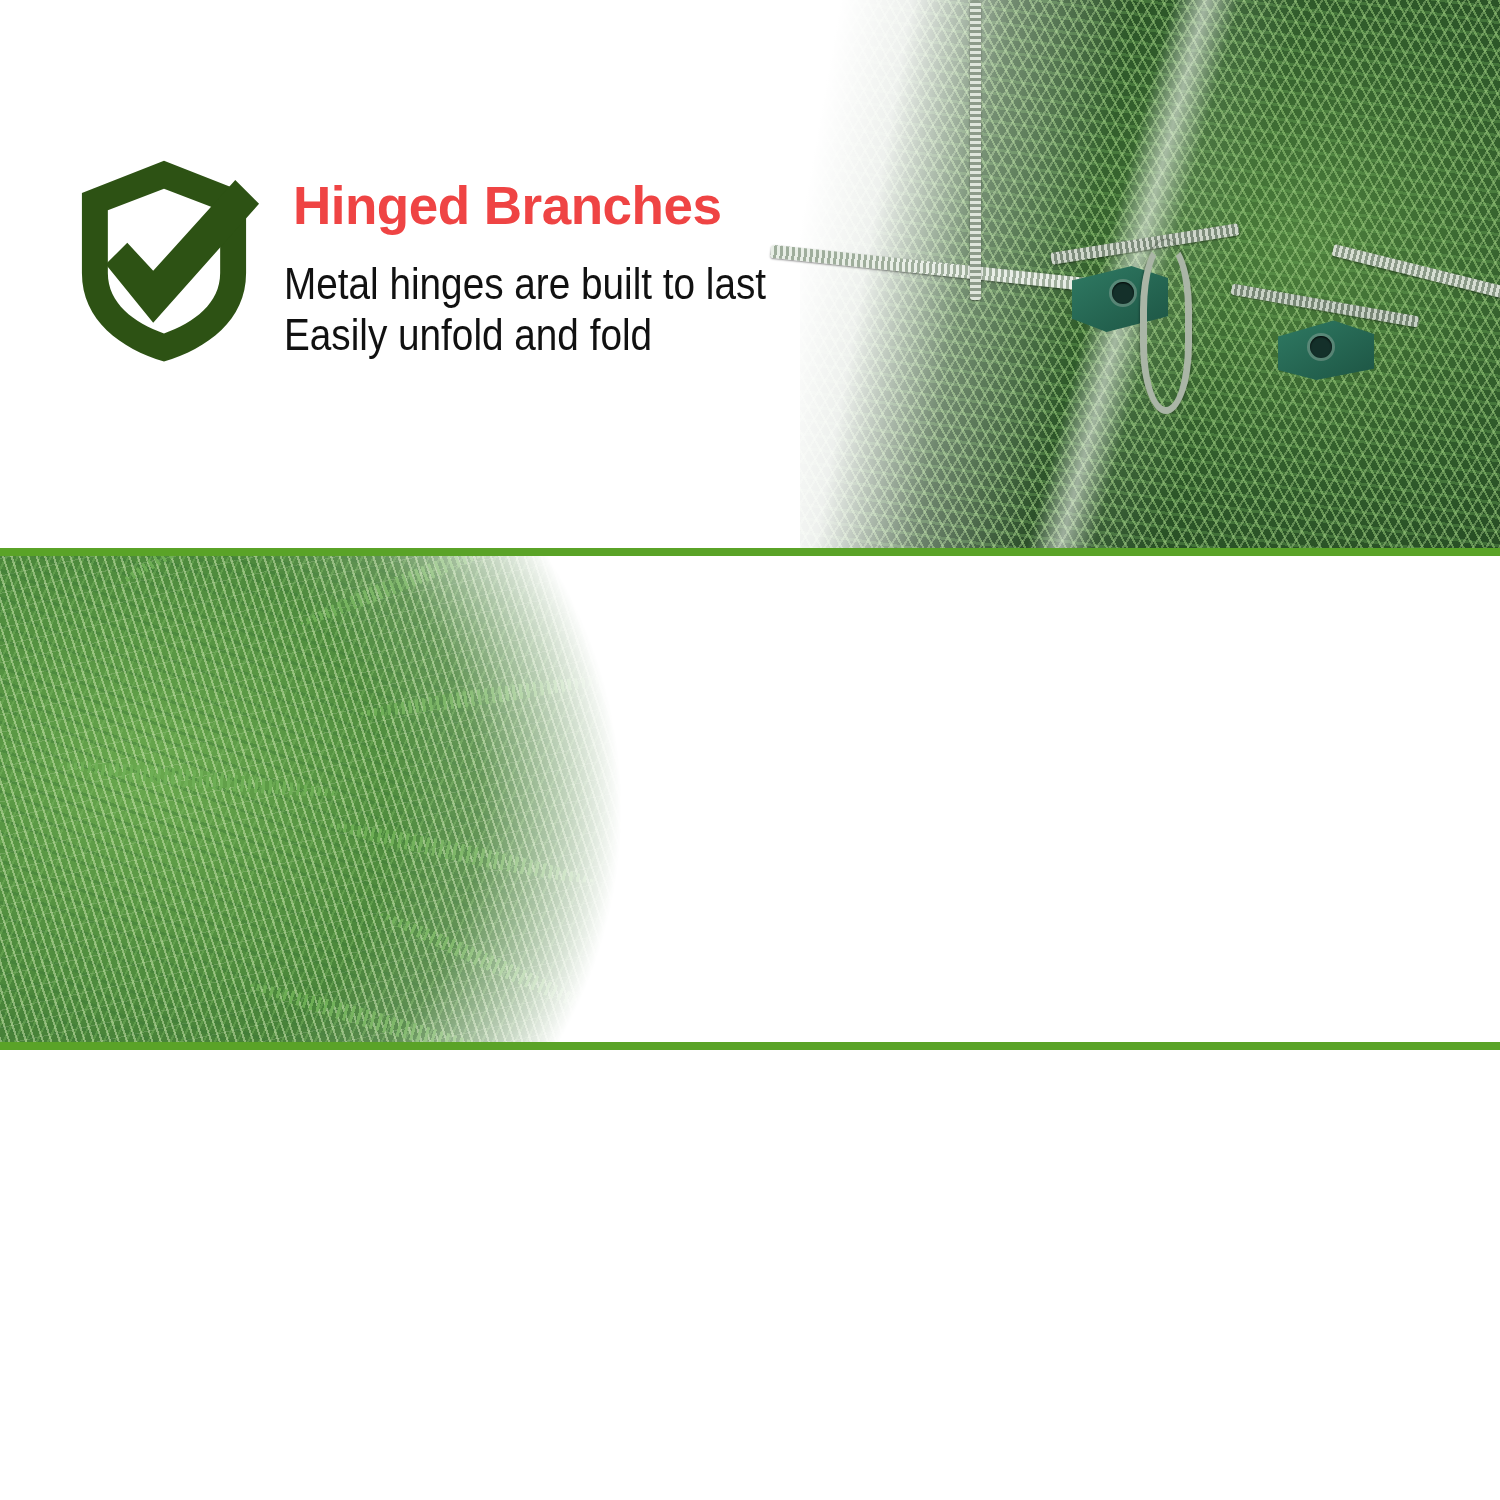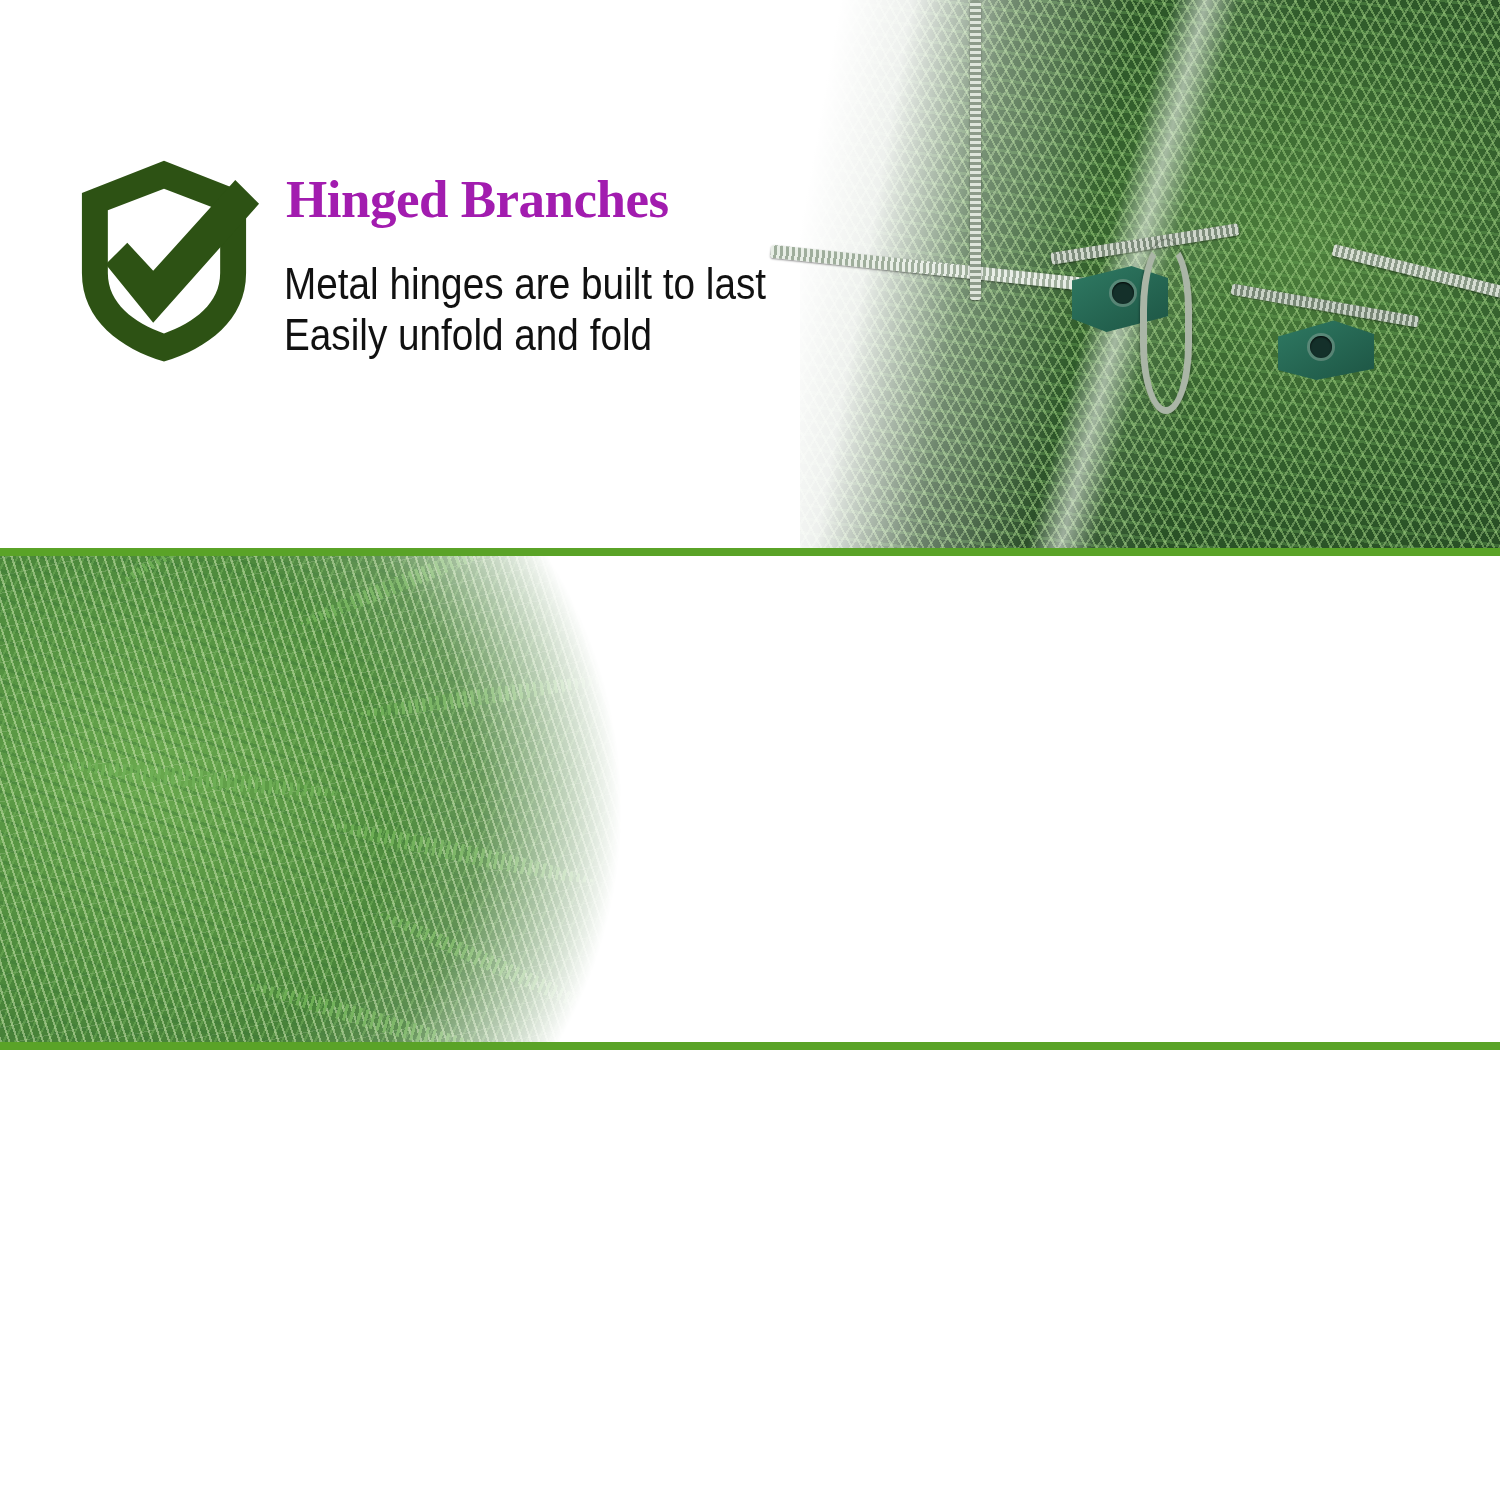--- a/index.html
+++ b/index.html
@@ -13,23 +13,23 @@
   #panel-hinged{top:0;height:548px;}
   #panel-material{top:556px;height:486px;}
   #panel-base{top:1050px;height:450px;}
 
   .divider{position:absolute;left:0;width:1500px;height:8px;background:#5aa327;}
   #divider-1{top:548px;}
   #divider-2{top:1042px;}
 
   
   .feature-title{
-    font-family:Liberation Serif, serif;
-    font-weight:bold;color:#a21caf;letter-spacing:-0.5px;
-    line-height:1.02;margin:4px;white-space:pre-line;
+    font-family:Liberation Sans, sans-serif;
+    font-weight:bold;color:#ef4444;letter-spacing:-0.5px;
+    line-height:1.02;margin:11px;white-space:pre-line;
   }
   .feature-body{
     font-family:"Liberation Sans","DejaVu Sans",sans-serif;
     color:#111111;line-height:1.16;margin:0;white-space:pre-line;
     transform:scaleX(.88);transform-origin:left top;
   }
 
   
   #hinge-photo{
     position:absolute;right:0;top:0;width:700px;height:548px;

